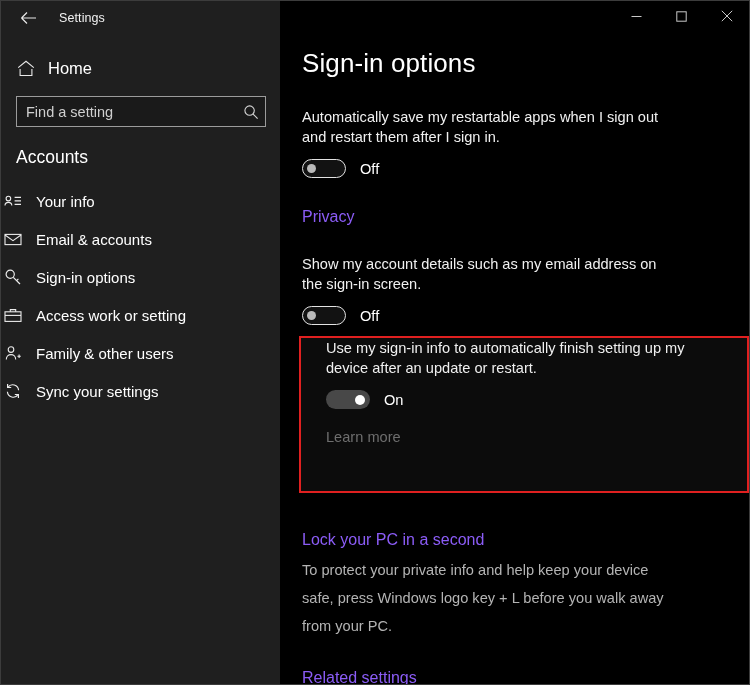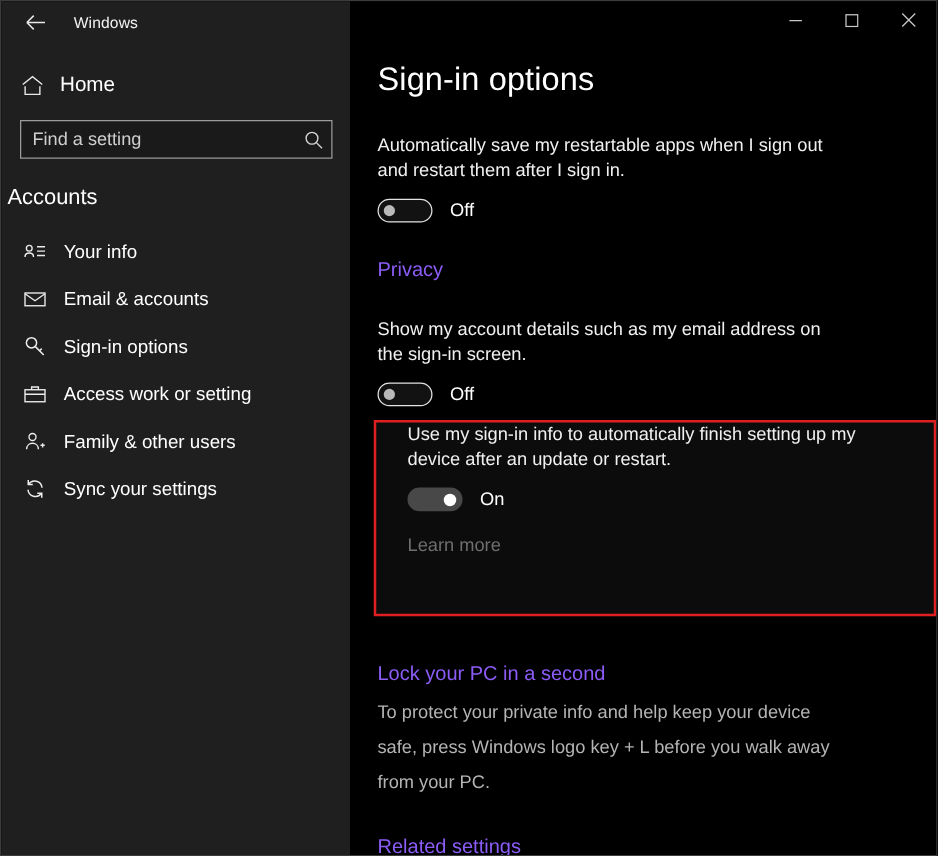--- a/index.html
+++ b/index.html
@@ -99,33 +99,32 @@
   .search-icon {
     width: 28px;
     display: flex;
     align-items: center;
     justify-content: center;
     color: #d6d6d6;
   }
   .section-title {
     color: #ffffff;
     font-size: 17.5px;
-    padding-left: 5px;
+    padding-left: 15px;
     margin-top: 20px;
     margin-bottom: 2px;
   }
   .nav {
     margin-top: 14px;
     position: relative;
   }
   .nav-item {
     display: flex;
     align-items: center;
     height: 38px;
-    padding-left: 15px;
     position: relative;
     box-sizing: border-box;
   }
   .nav-ico {
     width: 24px;
     min-width: 24px;
     display: flex;
     align-items: center;
     justify-content: center;
     color: #ececec;
@@ -266,21 +265,21 @@
 <div class="window">
 
   <div class="sidebar">
 
     <div class="titlebar-left">
       <div class="back-btn">
         <svg width="17" height="14" viewBox="0 0 17 14" fill="none" stroke="currentColor" stroke-width="1.2">
           <path d="M16 7H1.5M1.5 7L7 1.5M1.5 7L7 12.5"></path>
         </svg>
       </div>
-      <div class="app-title">Windows</div>
+      <div class="app-title">Settings</div>
     </div>
 
     <div class="home-row">
       <span class="ico">
         <svg width="18" height="17" viewBox="0 0 18 17" fill="none" stroke="currentColor" stroke-width="1.1">
           <path d="M1.2 7.6L9 1.3l7.8 6.3"></path>
           <path d="M3.1 8.9v6.6h11.8V8.9"></path>
         </svg>
       </span>
       <span class="home-label">Home</span>

